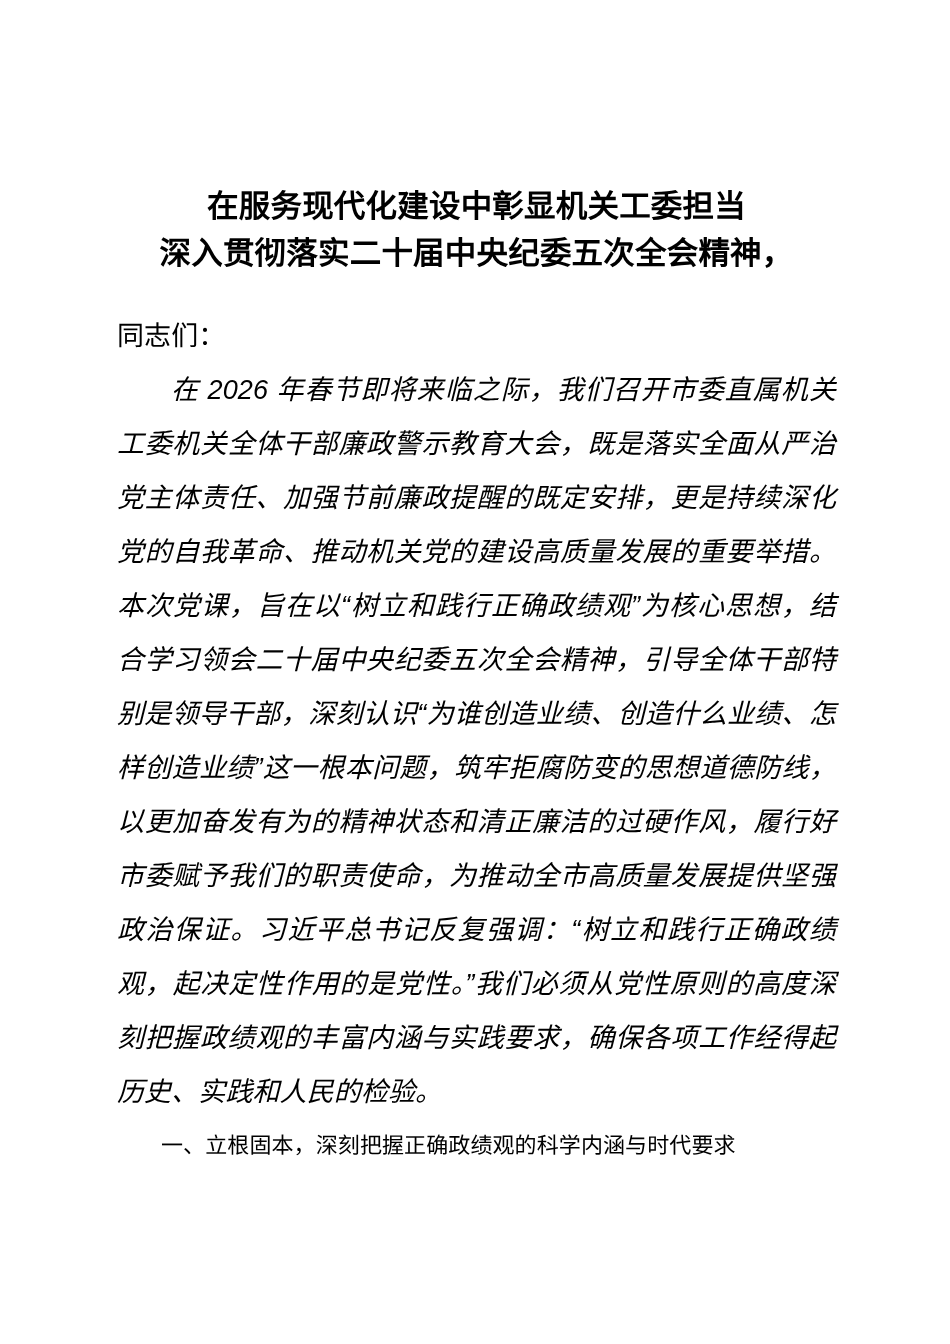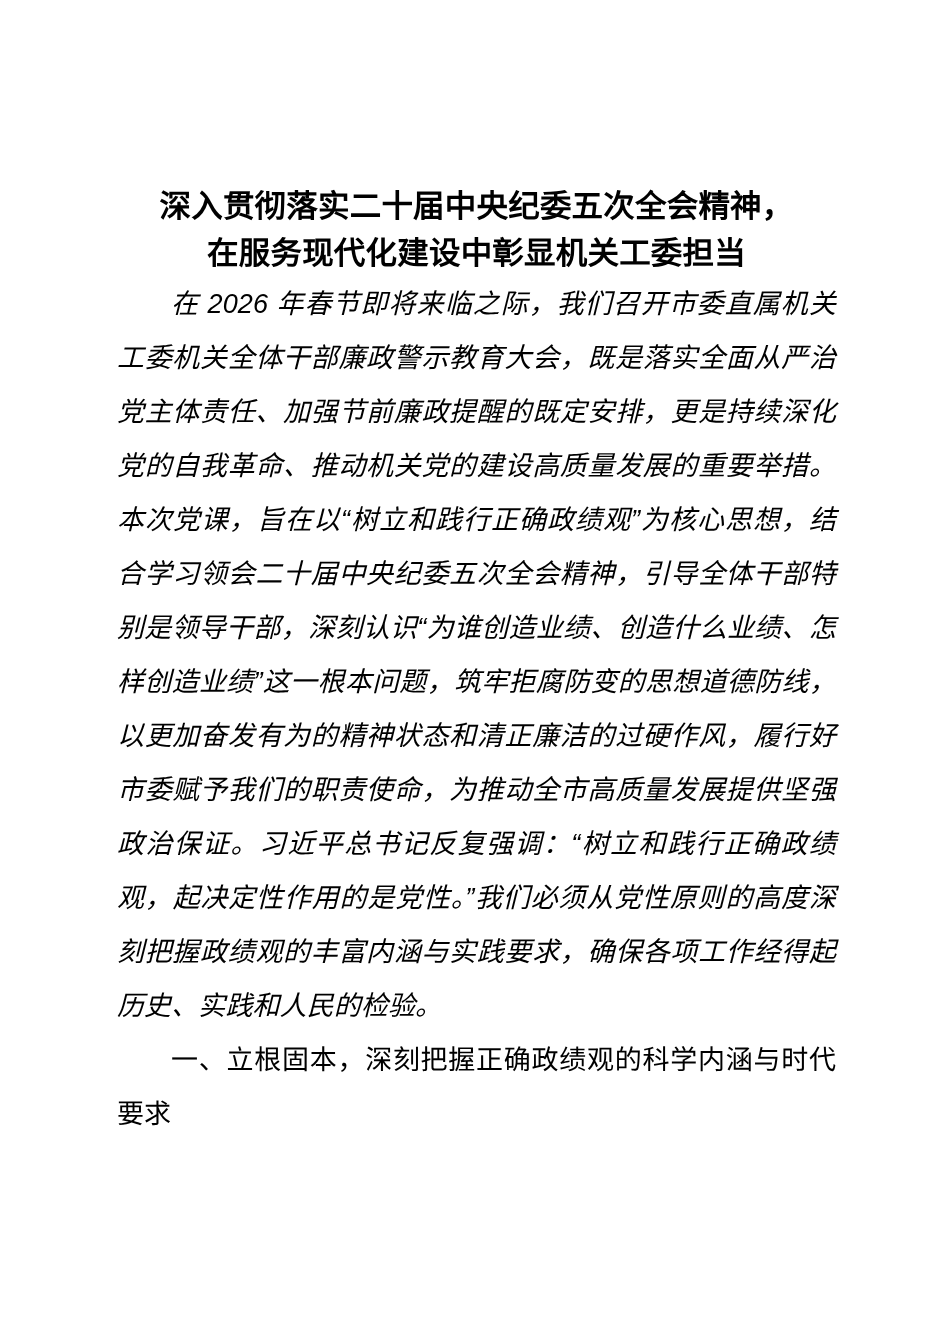--- a/index.html
+++ b/index.html
@@ -61,40 +61,41 @@
     text-align-last: left;
     text-justify: inter-character;
     letter-spacing: 0.1px;
     text-indent: 2em;
     word-break: break-all;
     font-style: italic;
   }
 
   .heading-1 {
     margin: 0;
-    font-size: 27px;
+    font-size: 22px;
     line-height: 54px;
     text-align: justify;
     text-align-last: left;
     text-justify: inter-character;
     letter-spacing: 0.1px;
     text-indent: 2em;
     word-break: break-all;
   }
 </style>
 </head>
 <body>
 
 <div class="page">
   <div class="doc-body">
 
     <h1 class="doc-title">
+      <span class="title-line">在服务现代化建设中彰显机关工委担当</span>
       <span class="title-line">深入贯彻落实二十届中央纪委五次全会精神，</span>
-      <span class="title-line">在服务现代化建设中彰显机关工委担当</span>
     </h1>
 
+    <p class="salutation">同志们：</p>
 
     <p class="para">在 2026 年春节即将来临之际，我们召开市委直属机关工委机关全体干部廉政警示教育大会，既是落实全面从严治党主体责任、加强节前廉政提醒的既定安排，更是持续深化党的自我革命、推动机关党的建设高质量发展的重要举措。本次党课，旨在以“树立和践行正确政绩观”为核心思想，结合学习领会二十届中央纪委五次全会精神，引导全体干部特别是领导干部，深刻认识“为谁创造业绩、创造什么业绩、怎样创造业绩”这一根本问题，筑牢拒腐防变的思想道德防线，以更加奋发有为的精神状态和清正廉洁的过硬作风，履行好市委赋予我们的职责使命，为推动全市高质量发展提供坚强政治保证。习近平总书记反复强调：“树立和践行正确政绩观，起决定性作用的是党性。”我们必须从党性原则的高度深刻把握政绩观的丰富内涵与实践要求，确保各项工作经得起历史、实践和人民的检验。</p>
 
     <p class="heading-1">一、立根固本，深刻把握正确政绩观的科学内涵与时代要求</p>
 
   </div>
 </div>
 
 </body></html>

